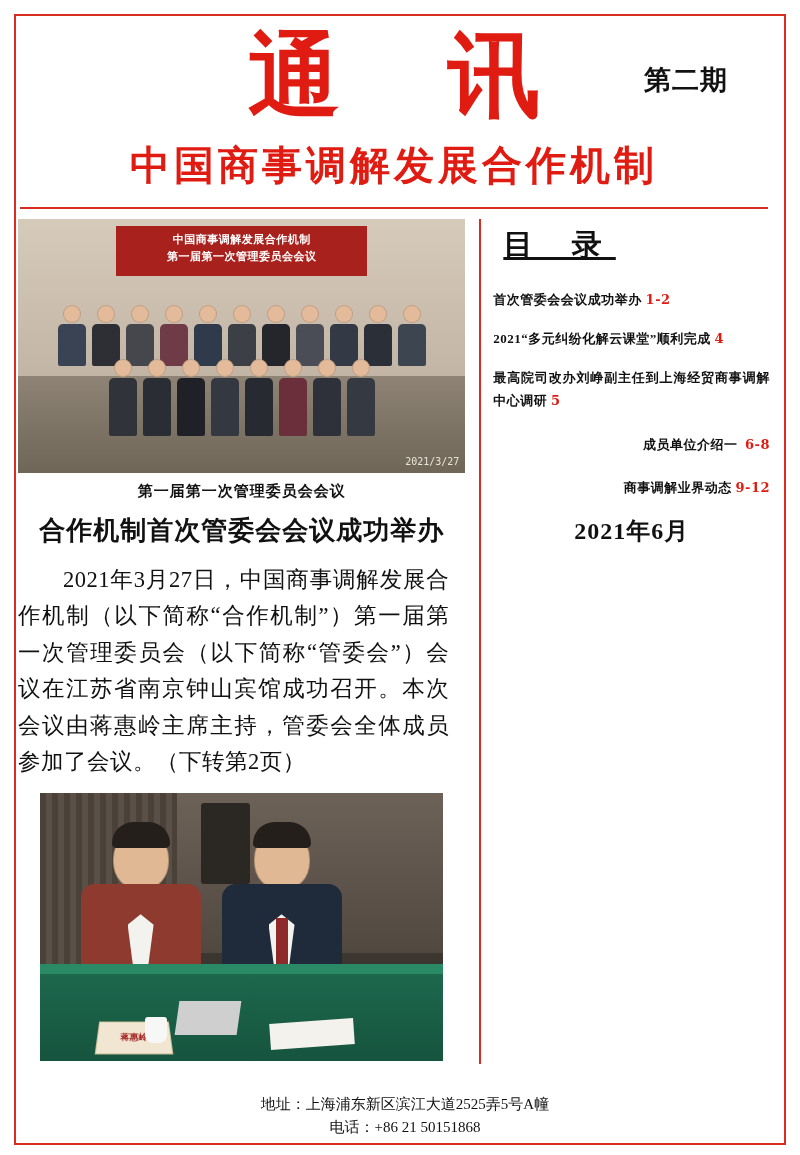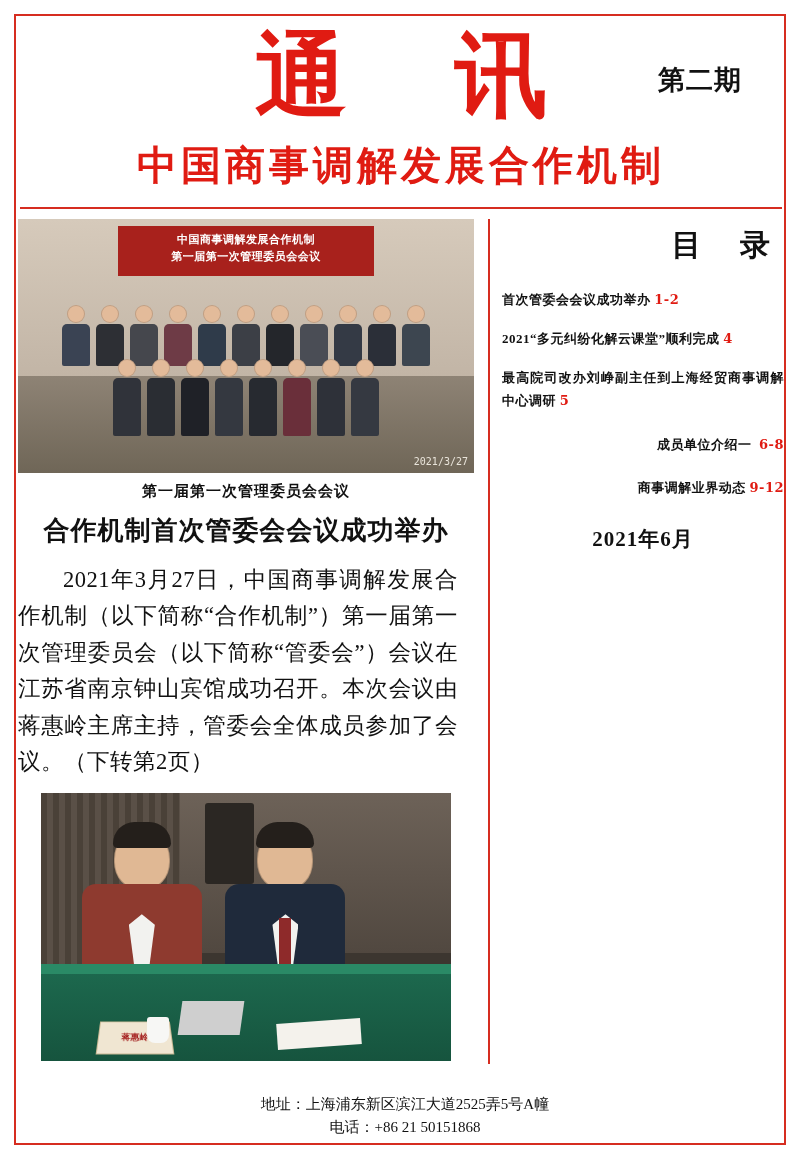--- a/index.html
+++ b/index.html
@@ -12,21 +12,21 @@
     height: 1155px;
     font-family: "Liberation Serif", "DejaVu Serif", serif;
     color: #111;
     position: relative;
     overflow: hidden;
   }
   .page {
     width: 800px;
     height: 1155px;
     box-sizing: border-box;
-    padding: 16px 16px 10px 18px;
+    padding: 16px 30px 10px 18px;
     position: relative;
   }
   .outer-frame {
     position: absolute;
     left: 14px;
     top: 14px;
     right: 14px;
     bottom: 10px;
     border: 2px solid #d62d20;
     box-sizing: border-box;
@@ -270,45 +270,46 @@
     transform: rotate(-4deg);
   }
   .p2-laptop {
     position: absolute; left: 34%; bottom: 26px;
     width: 62px; height: 34px; background: #cfcfcf;
     transform: skewX(-8deg);
   }
 
   
   .toc-title {
-    text-align: right;
+    text-align: left;
     font-size: 30px;
     letter-spacing: 14px;
     font-weight: bold;
     margin: 6px 0 22px 10px;
     font-family: "DejaVu Serif", "Liberation Serif", serif;
+    text-decoration: underline;
   }
   .toc-entry {
     font-size: 13px;
     line-height: 1.78;
     font-weight: bold;
     letter-spacing: 0.5px;
     margin-bottom: 16px;
     text-align: justify;
   }
   .toc-entry .pg {
     color: #e01b12;
     font-family: "DejaVu Serif", "Liberation Serif", serif;
   }
   .toc-entry.right { text-align: right; margin-top: 20px; }
   .toc-date {
     text-align: center;
-    font-size: 21px;
-    font-weight: bold;
-    margin-top: 26px;
+    font-size: 24px;
+    font-weight: bold;
+    margin-top: 16px;
     letter-spacing: 1px;
   }
 
   
   .footer {
     position: absolute;
     left: 10px; right: 0;
     bottom: 16px;
     text-align: center;
     font-size: 15px;

